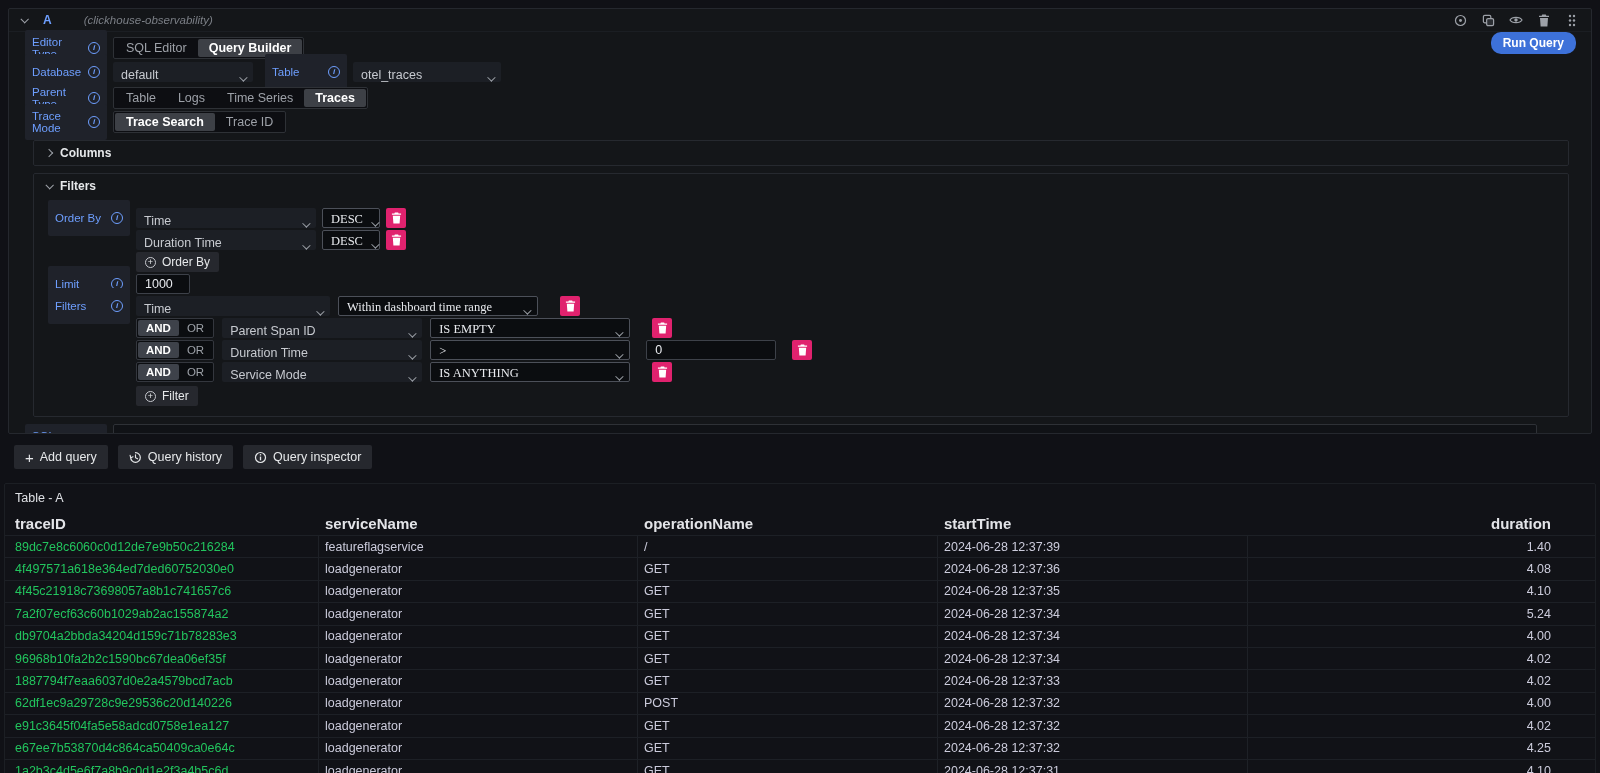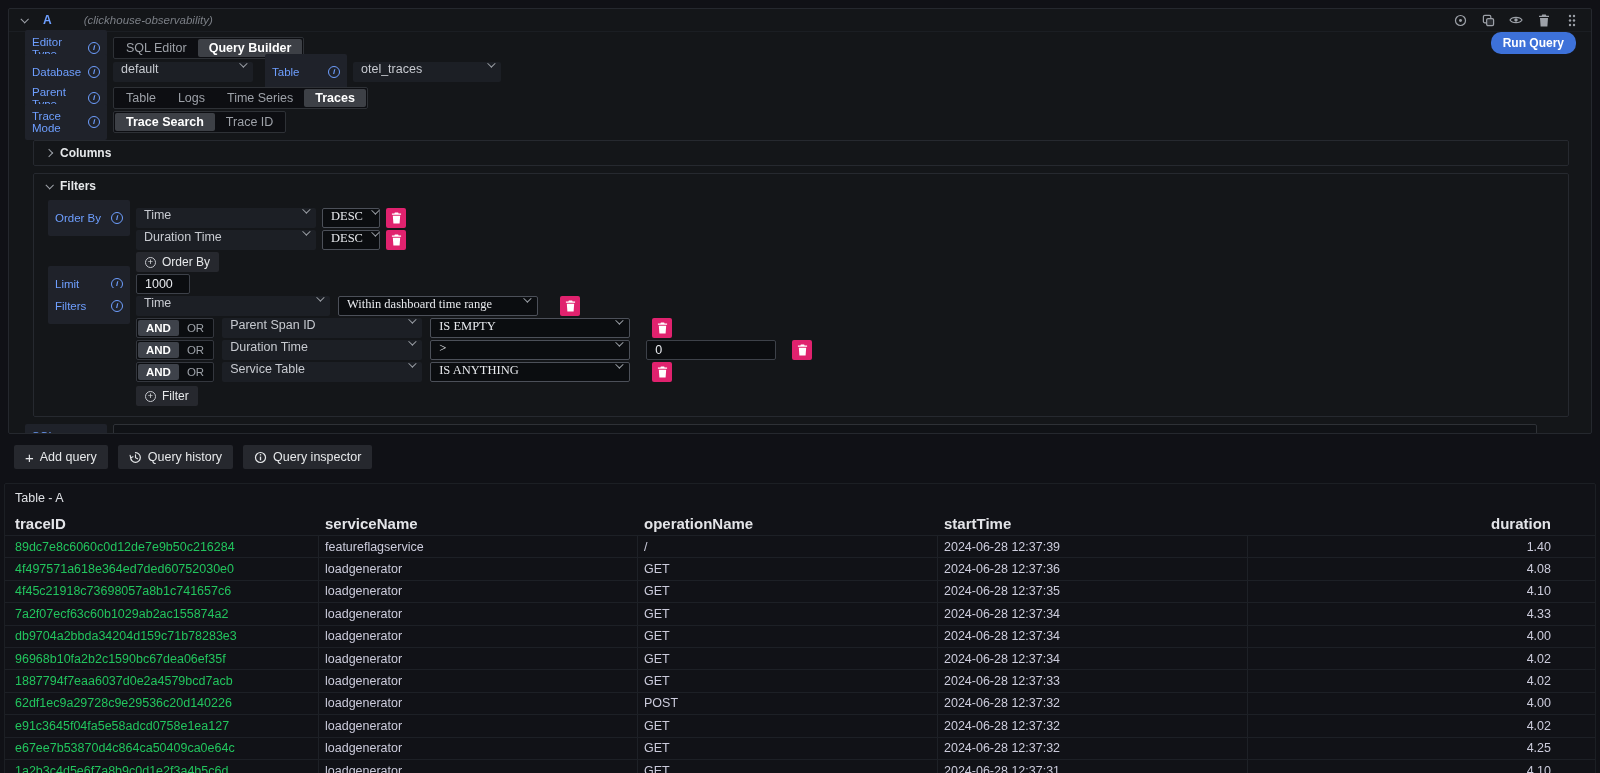--- a/index.html
+++ b/index.html
@@ -46,21 +46,21 @@
     display:flex; align-items:stretch; height:22px; background:#0d0e12;
     border:1px solid #2e3136; border-radius:2px; padding:1px;
   }
   .seg {
     padding:0 11px; display:flex; align-items:center; color:#9da1a8; font-size:12.5px;
     cursor:pointer; border-radius:2px; white-space:nowrap;
   }
   .seg.active { background:#3d4046; color:#fff; font-weight:600; }
   
   .sel, .inp {
-    height:20px; display:flex; align-items:flex-start; gap:8px; padding:0 8px;
+    height:20px; display:flex; align-items:flex-end; gap:8px; padding:0 8px;
     border-radius:2px; font-size:12.5px; cursor:pointer; white-space:nowrap;
   }
   .sel-filled { background:#1c1f25; color:#c7cad0; }
   .sel-outline { background:#0b0d10; border:1px solid #4c5059; color:#e8eaee; font-weight:500;font-family:Liberation Serif, serif; }
   .sel .chev { margin-left:auto; width:6px; height:6px; border-right:1.4px solid #9da1a8;
     border-bottom:1.4px solid #9da1a8; transform:rotate(45deg) translateY(-2px); flex:0 0 6px; }
   .inp { background:#0b0d10; border:1px solid #3d4149; color:#e8eaee; font-family:inherit; }
   input.inp { cursor:text; }
   .trash-btn {
     width:20px; height:20px; background:#e0226e; border:none; border-radius:2px;
@@ -361,21 +361,21 @@
           </button>
         </div>
 
         <div class="frow">
           <div class="lbl-slot"></div>
           <div class="andor">
             <span class="seg active">AND</span>
             <span class="seg">OR</span>
           </div>
           <div class="sel sel-filled" style="width:200px; margin-left:2px;">
-            <span>Service Table</span>
+            <span>Service Mode</span>
               <span class="chev"></span>
           </div>
           <div class="sel sel-outline" style="width:200px; margin-left:2px;">
             <span>IS ANYTHING</span>
               <span class="chev"></span>
           </div>
           <button class="trash-btn" style="margin-left:16px;">
             <svg width="11" height="12" viewBox="0 0 12 13">
                 <path fill="#fff" d="M4.2 0.5h3.6l.5 1.2H11v1.2H1V1.7h2.7zM2 4h8l-.6 8.5H2.6z"></path>
               </svg>
@@ -461,21 +461,21 @@
           <div class="cell">loadgenerator</div>
           <div class="cell">GET</div>
           <div class="cell">2024-06-28 12:37:35</div>
           <div class="cell num">4.10</div>
         </div>
         <div class="trow">
           <div class="cell link">7a2f07ecf63c60b1029ab2ac155874a2</div>
           <div class="cell">loadgenerator</div>
           <div class="cell">GET</div>
           <div class="cell">2024-06-28 12:37:34</div>
-          <div class="cell num">4.33</div>
+          <div class="cell num">5.24</div>
         </div>
         <div class="trow">
           <div class="cell link">db9704a2bbda34204d159c71b78283e3</div>
           <div class="cell">loadgenerator</div>
           <div class="cell">GET</div>
           <div class="cell">2024-06-28 12:37:34</div>
           <div class="cell num">4.00</div>
         </div>
         <div class="trow">
           <div class="cell link">96968b10fa2b2c1590bc67dea06ef35f</div>

